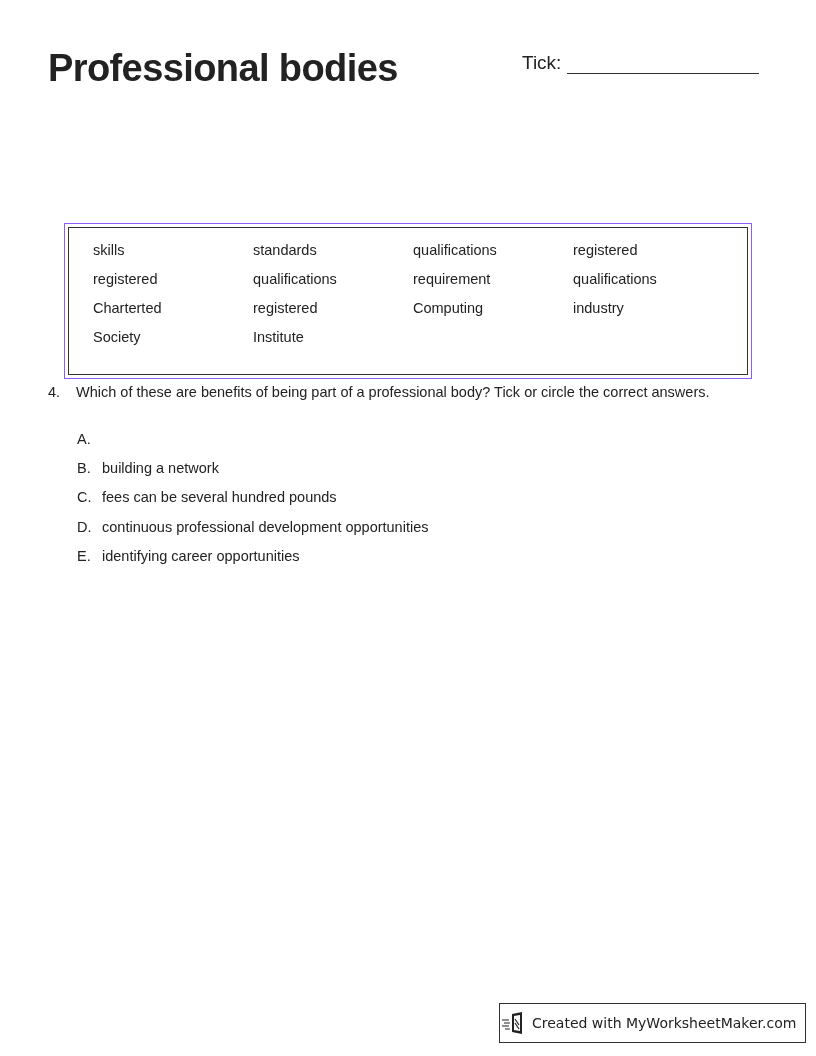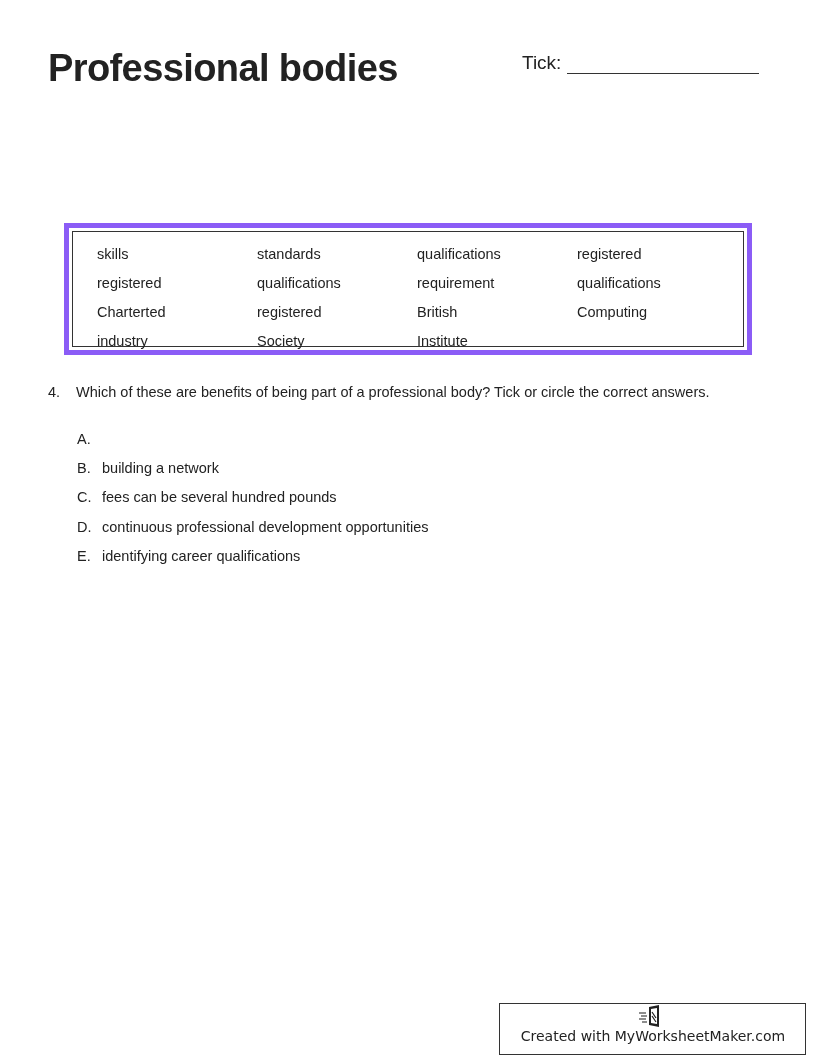--- a/index.html
+++ b/index.html
@@ -38,22 +38,22 @@
       width: 192px;
       height: 20px;
       border-bottom: 1.5px solid #333333;
       margin-left: 6px;
     }
     .word-bank {
       position: absolute;
       left: 64px;
       top: 223px;
       width: 688px;
-      height: 132px;
-      border: 5px solid #8b5cf6;
+      height: 156px;
+      border: 1px solid #8b5cf6;
       padding: 3px;
     }
     .word-bank-inner {
       width: 100%;
       height: 100%;
       border: 1.5px solid #333333;
       padding: 8px 0 0 24px;
       display: grid;
       grid-template-columns: 160px 160px 160px 160px;
       grid-auto-rows: 29px;
@@ -86,26 +86,25 @@
       align-items: center;
       font-size: 14.5px;
       color: #222222;
     }
     .opt-letter { width: 25px; }
     .footer-badge {
       position: absolute;
       left: 499px;
       top: 1003px;
       width: 307px;
-      height: 52px;
+      height: 40px;
       border: 1.5px solid #333333;
       display: flex;
       align-items: center;
       padding-left: 1px;
-      flex-direction: column;
     }
     .footer-icon {
       width: 26px;
       height: 24px;
       margin-right: 5px;
     }
     .footer-text {
       font-size: 14px;
       color: #222222;
       font-family: "DejaVu Sans", sans-serif;
@@ -126,21 +125,20 @@
     <span class="word">skills</span>
     <span class="word">standards</span>
     <span class="word">qualifications</span>
     <span class="word">registered</span>
     <span class="word">registered</span>
     <span class="word">qualifications</span>
     <span class="word">requirement</span>
     <span class="word">qualifications</span>
     <span class="word">Charterted</span>
     <span class="word">registered</span>
-    <span class="word">British</span>
     <span class="word">Computing</span>
     <span class="word">industry</span>
     <span class="word">Society</span>
     <span class="word">Institute</span>
   </div>
 </div>
 
 <div class="question">
   <span class="q-num">4.</span>
   <span>Which of these are benefits of being part of a professional body? Tick or circle the correct answers.</span>
@@ -157,21 +155,21 @@
   <div class="option">
     <span class="opt-letter">C.</span>
     <span>fees can be several hundred pounds</span>
   </div>
   <div class="option">
     <span class="opt-letter">D.</span>
     <span>continuous professional development opportunities</span>
   </div>
   <div class="option">
     <span class="opt-letter">E.</span>
-    <span>identifying career qualifications</span>
+    <span>identifying career opportunities</span>
   </div>
 </div>
 
 <div class="footer-badge">
   <svg class="footer-icon" viewBox="0 0 26 24">
     <line x1="1" y1="9" x2="8" y2="9" stroke="#444" stroke-width="1.2"></line>
     <line x1="3" y1="12" x2="9" y2="12" stroke="#444" stroke-width="1.2"></line>
     <line x1="1" y1="15" x2="8" y2="15" stroke="#444" stroke-width="1.2"></line>
     <line x1="4" y1="18" x2="9" y2="18" stroke="#444" stroke-width="1.2"></line>
     <path d="M11 3 L21 1 L21 23 L11 21 Z" fill="#222"></path>

